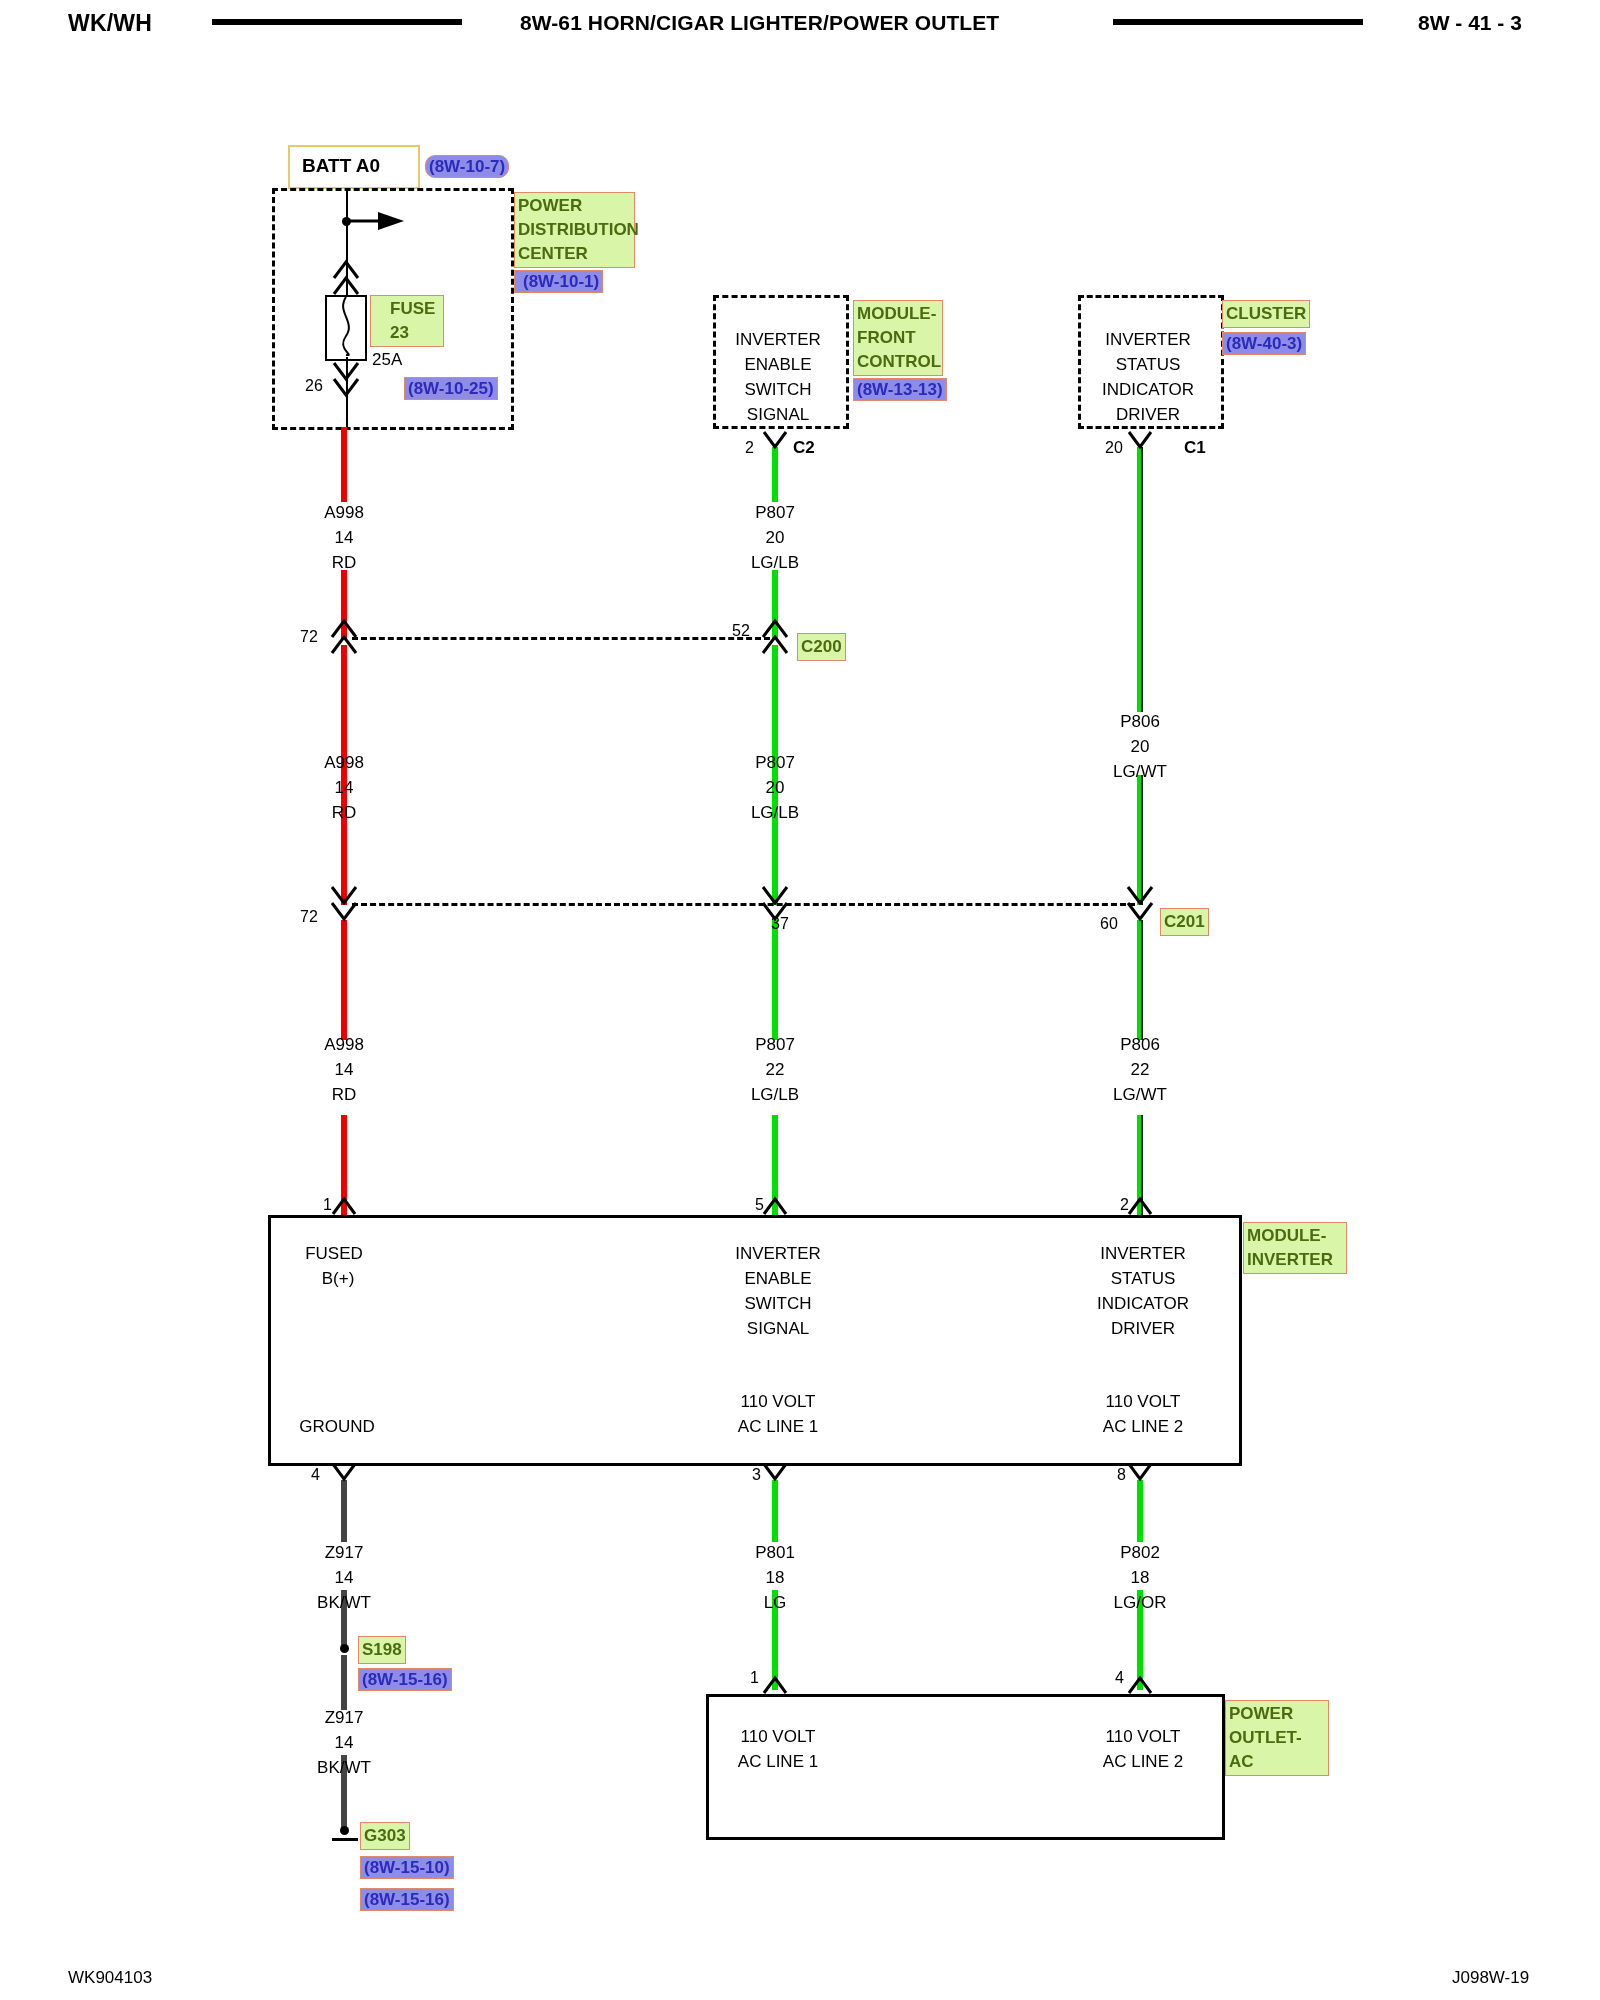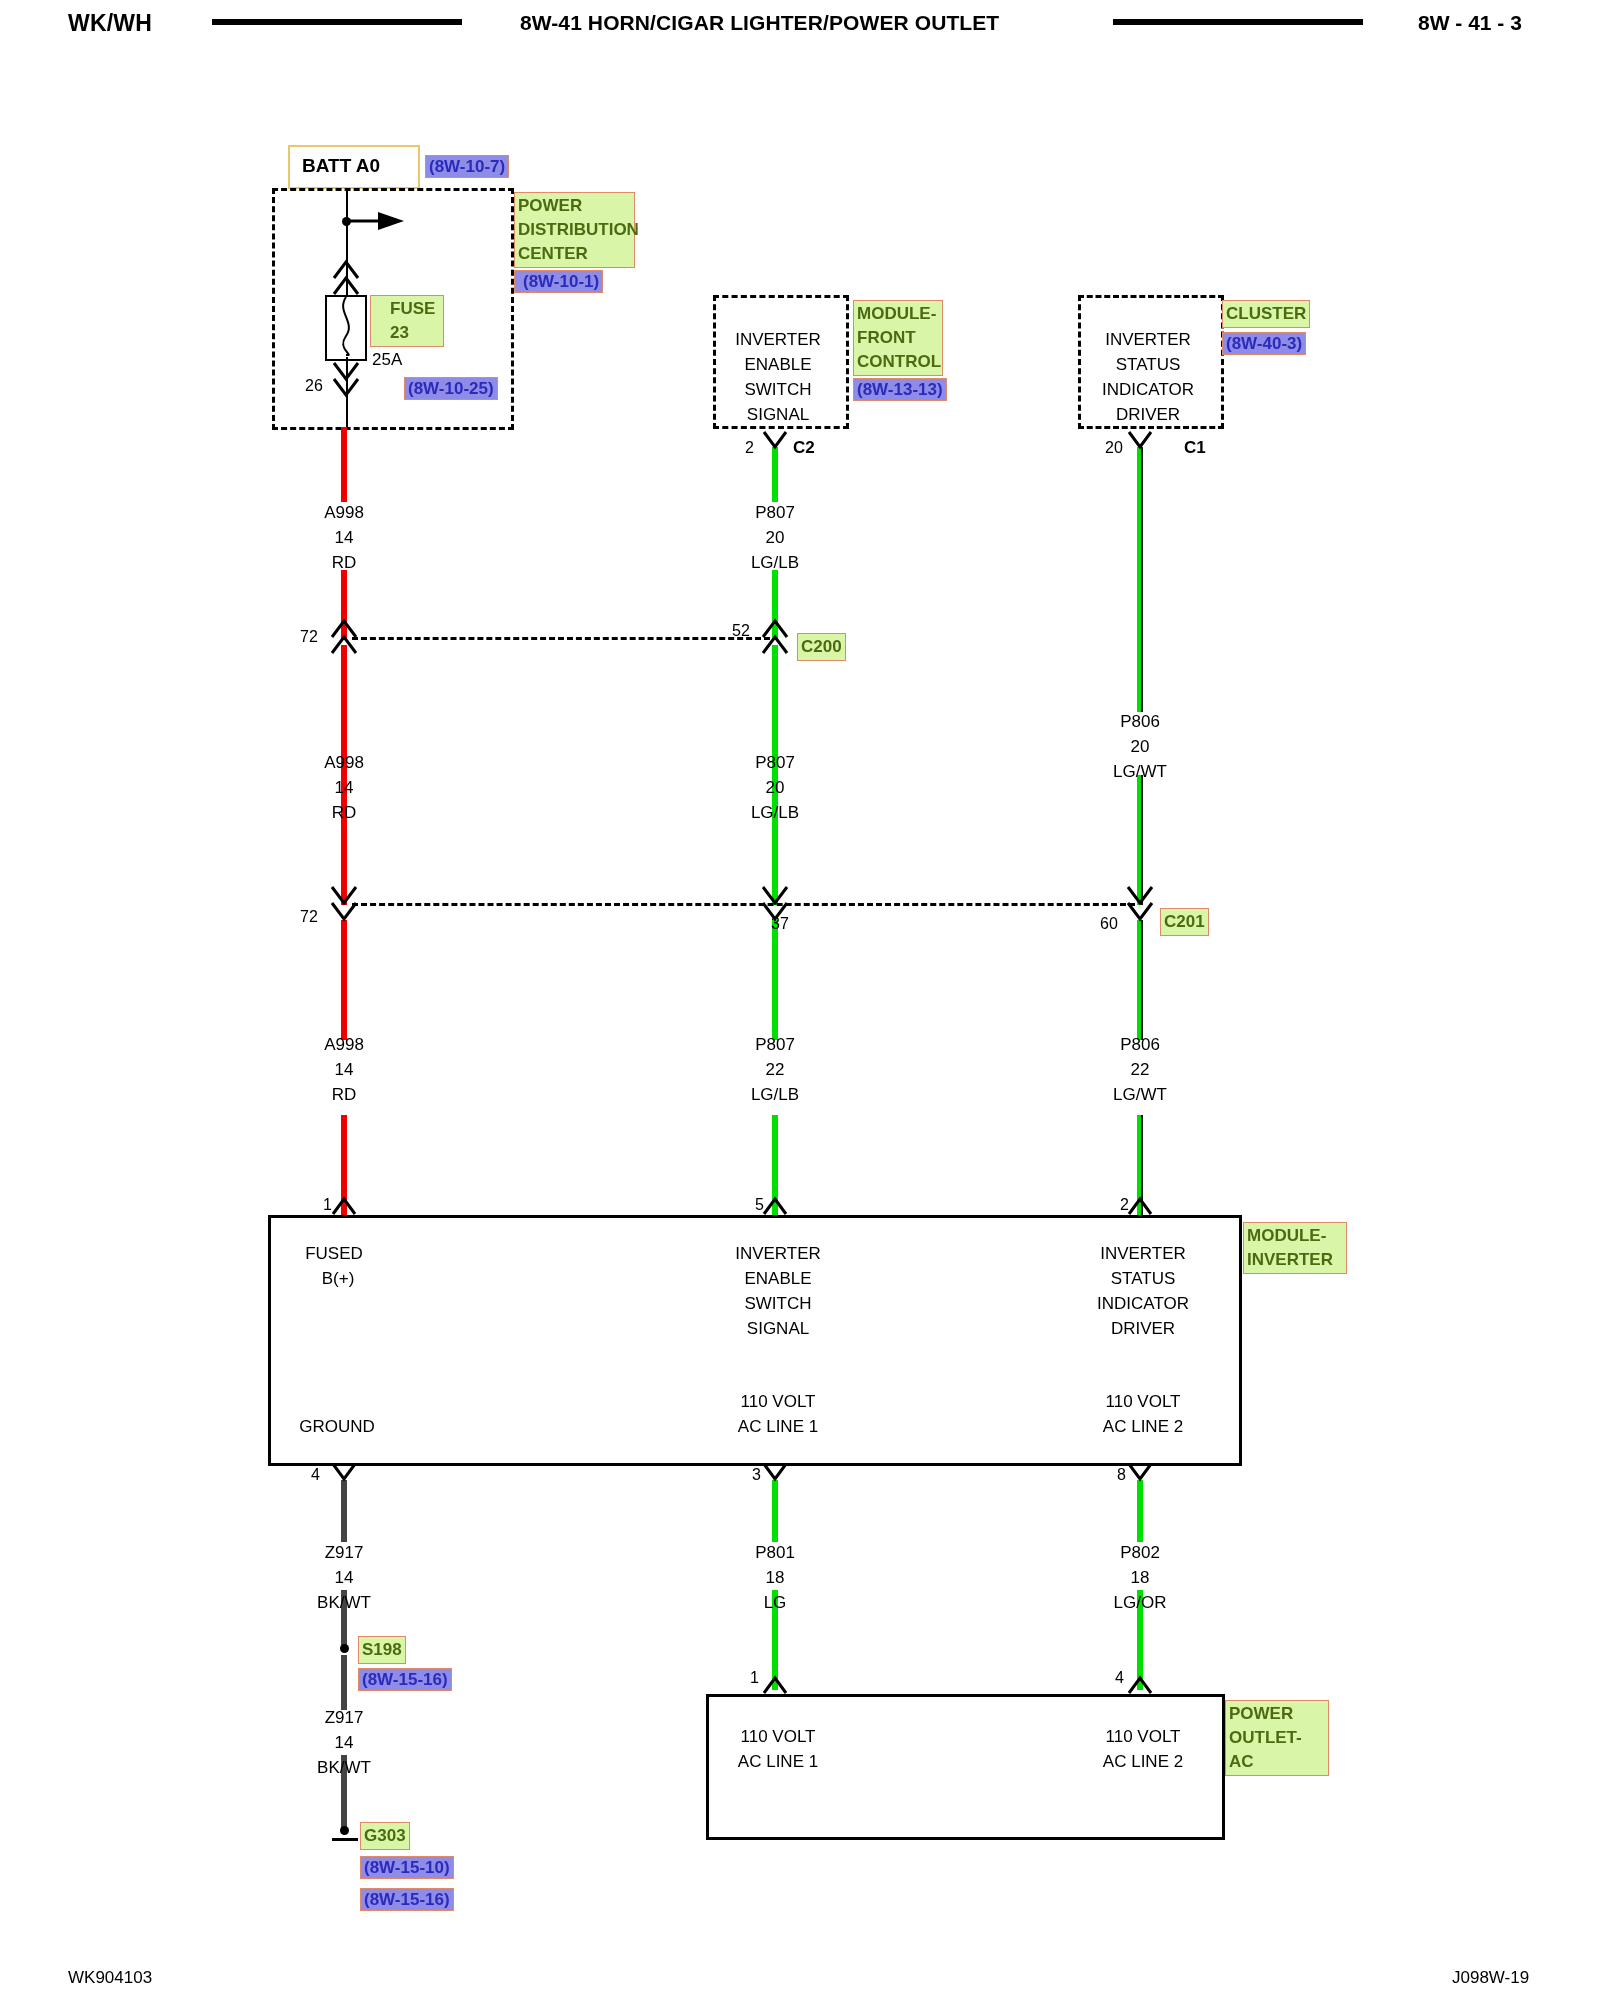--- a/index.html
+++ b/index.html
@@ -52,27 +52,27 @@
 
   svg.ov{position:absolute;left:0;top:0;width:1600px;height:2000px;pointer-events:none;}
 </style>
 </head>
 <body>
 
 <div class="page">
 
   <div class="hdr-left">WK/WH</div>
   <div class="hdr-rule a"></div>
-  <div class="hdr-title">8W-41 HORN/CIGAR LIGHTER/POWER OUTLET</div>
+  <div class="hdr-title">8W-61 HORN/CIGAR LIGHTER/POWER OUTLET</div>
   <div class="hdr-rule b"></div>
   <div class="hdr-right">8W - 41 - 3</div>
 
   <div class="box-yellow" style="left:288px;top:145px;width:128px;height:40px;"></div>
   <div class="t b" style="left:302px;top:155px;font-size:19px;">BATT A0</div>
-  <div class="lbl-blue" style="left:425px;top:155px;">(8W-10-7)</div>
+  <div class="lbl-blue" style="left:425px;top:155px;border-radius:10px;">(8W-10-7)</div>
 
   <div class="box-dash" style="left:272px;top:188px;width:236px;height:236px;"></div>
   <div class="lbl-green" style="left:514px;top:192px;width:113px;">POWER
 DISTRIBUTION
 CENTER</div>
   <div class="lbl-blue" style="left:514px;top:270px;padding-left:8px;">(8W-10-1)</div>
 
   <div style="position:absolute;left:325px;top:295px;width:38px;height:62px;border:2px solid #000;"></div>
   <div class="lbl-green" style="left:370px;top:295px;width:50px;padding-left:19px;">FUSE
 23</div>

